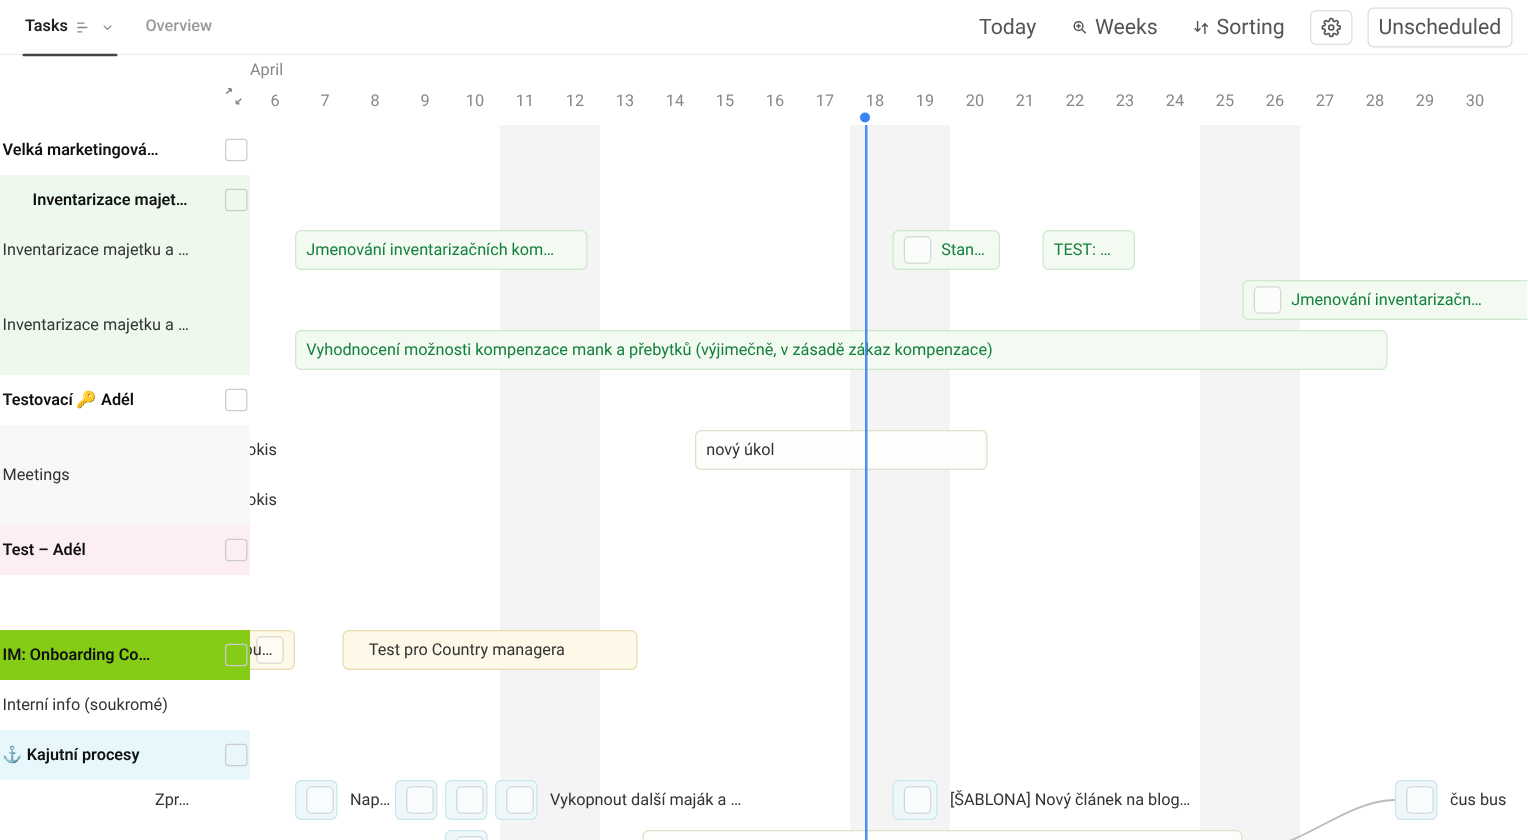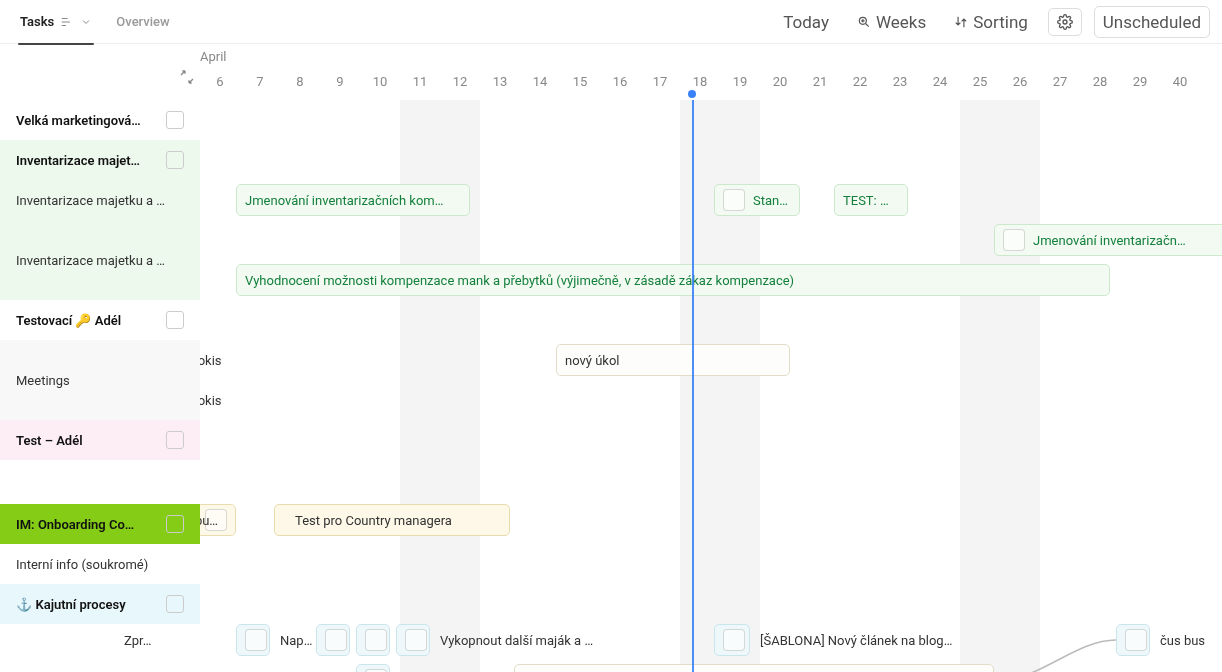--- a/index.html
+++ b/index.html
@@ -26,21 +26,21 @@
 .collapse-btn { position: absolute; left: 176px; top: 22px; width: 22px; height: 22px; display: flex; align-items: center; justify-content: center; color: #888; cursor: pointer; z-index: 7; }
 
 .rows-area { position: absolute; left: 0; right: 0; top: 56px; bottom: 0; overflow: hidden; }
 
 .grid-bg { position: absolute; left: 200px; right: 0; top: 0; bottom: 0; z-index: 0; }
 .grid-shade { position: absolute; top: 0; bottom: 0; width: 80px; background: #f4f4f4; }
 .now-line { position: absolute; top: 0; bottom: 0; width: 2px; background: #3a82f7; z-index: 4; opacity: 0.9; }
 
 .sidebar-col { position: absolute; left: 0; top: 0; bottom: 0; width: 200px; z-index: 3; }
 
-.row { height: 40px; display: flex; align-items: center; padding: 0 16px; position: relative; }
+.row { height: 40px; display: flex; align-items: center; padding: 0 2px; position: relative; }
 .row.group { font-weight: 600; }
 .row.sub { font-weight: 400; color: #333; }
 .row .label { white-space: nowrap; overflow: hidden; text-overflow: ellipsis; flex: 1; }
 .row .chk { width: 18px; height: 18px; border: 1.5px solid #ccc; border-radius: 3px; margin-left: 6px; flex-shrink: 0; }
 
 .row.c-white { background: #fff; }
 .row.c-green { background: #eef9ee; }
 .row.c-pink { background: #fdeef5; }
 .row.c-yellow { background: #84cc16; margin-top: 44px; }
 .row.c-cyan { background: #e8f7fb; }
@@ -146,38 +146,38 @@
         <div class="day-col">20</div>
         <div class="day-col">21</div>
         <div class="day-col">22</div>
         <div class="day-col">23</div>
         <div class="day-col">24</div>
         <div class="day-col">25</div>
         <div class="day-col">26</div>
         <div class="day-col">27</div>
         <div class="day-col">28</div>
         <div class="day-col">29</div>
-        <div class="day-col">40</div>
+        <div class="day-col">30</div>
       </div>
     <div class="now-dot" id="now-dot" style="left: 492px;"></div>
   </div>
 
   <div class="rows-area">
     <div class="grid-bg" id="grid-bg">
         <div class="grid-shade" style="left: 200px;"></div>
         <div class="grid-shade" style="left: 480px;"></div>
         <div class="grid-shade" style="left: 760px;"></div>
       </div>
     <div class="now-line" id="now-line" style="left: 692px;"></div>
     <div class="sidebar-col" id="sidebar-col">
         <div class="row group c-white" style="height: 40px;">
           <span class="label">Velká marketingová…</span>
           <span class="chk"></span>
         </div>
-        <div class="row group c-green" style="height: 40px;">
+        <div class="row group c-green" style="height: 40px; text-align: center;">
           <span class="label">Inventarizace majet…</span>
           <span class="chk"></span>
         </div>
         <div class="row sub c-green" style="height: 40px;">
           <span class="label">Inventarizace majetku a …</span>
         </div>
         <div class="row sub c-green" style="height: 80px;">
           <span class="label">Inventarizace majetku a …</span>
         </div>
         <div class="row group c-white" style="height: 40px;">

